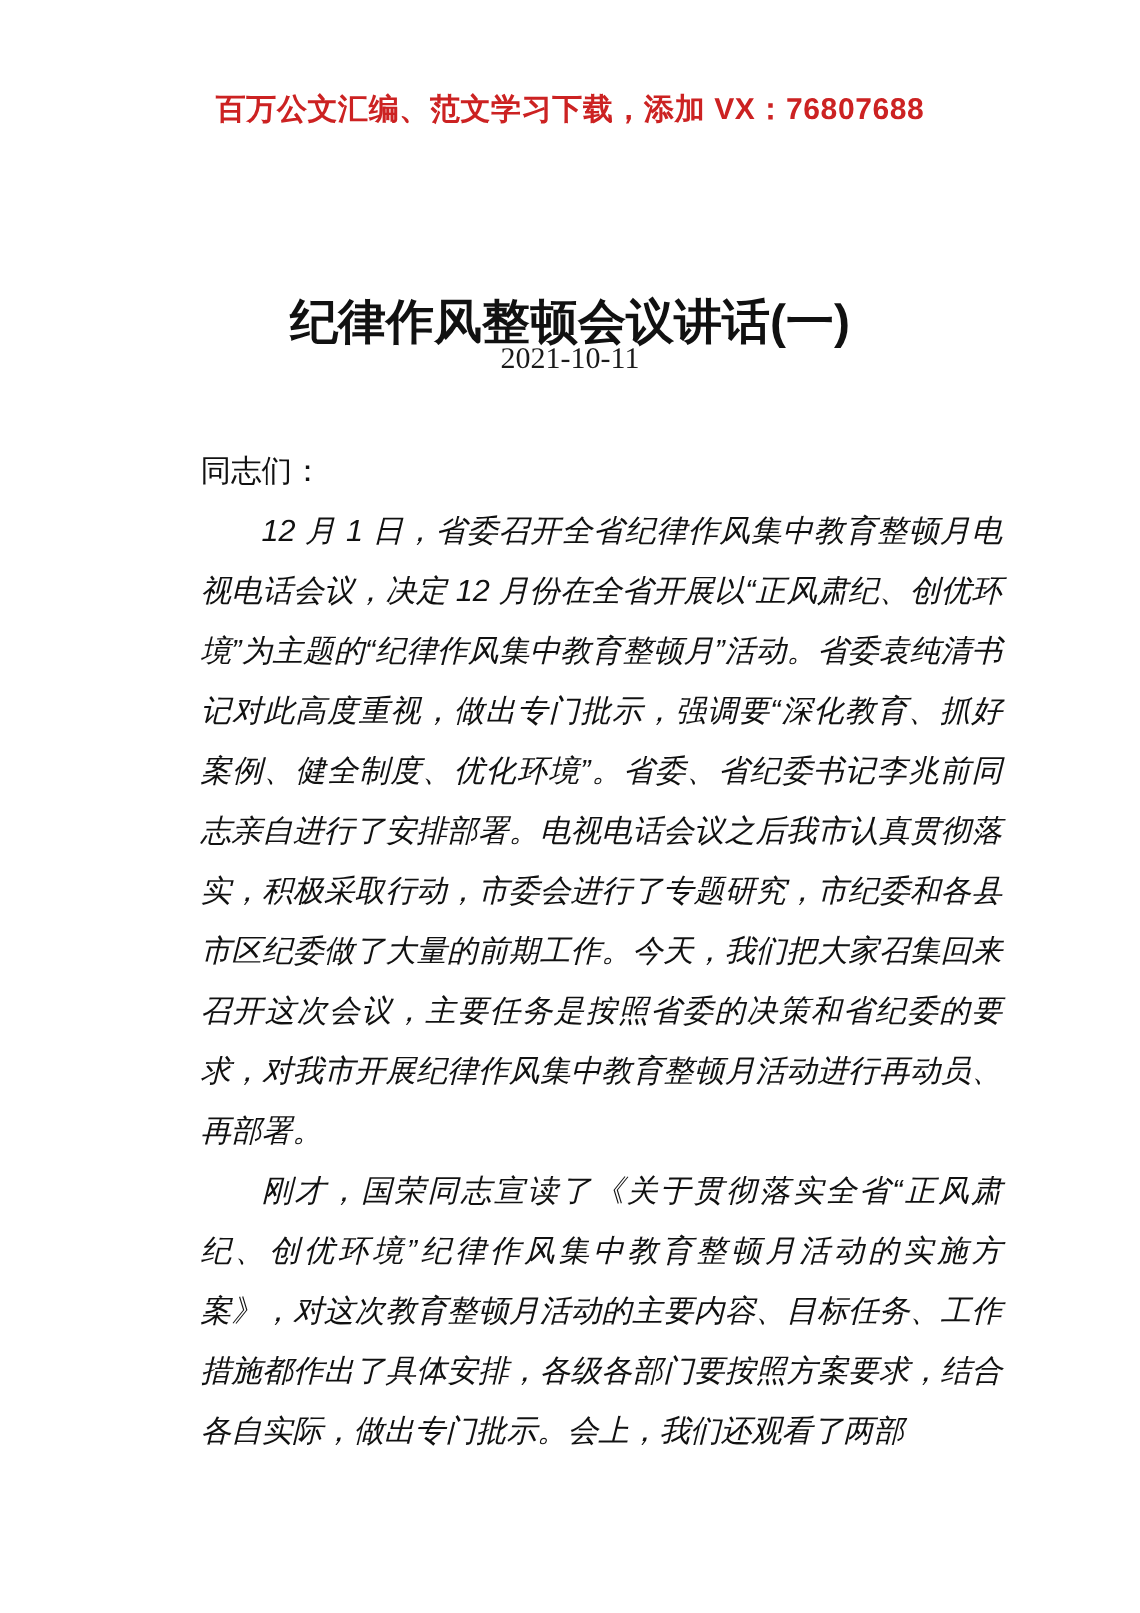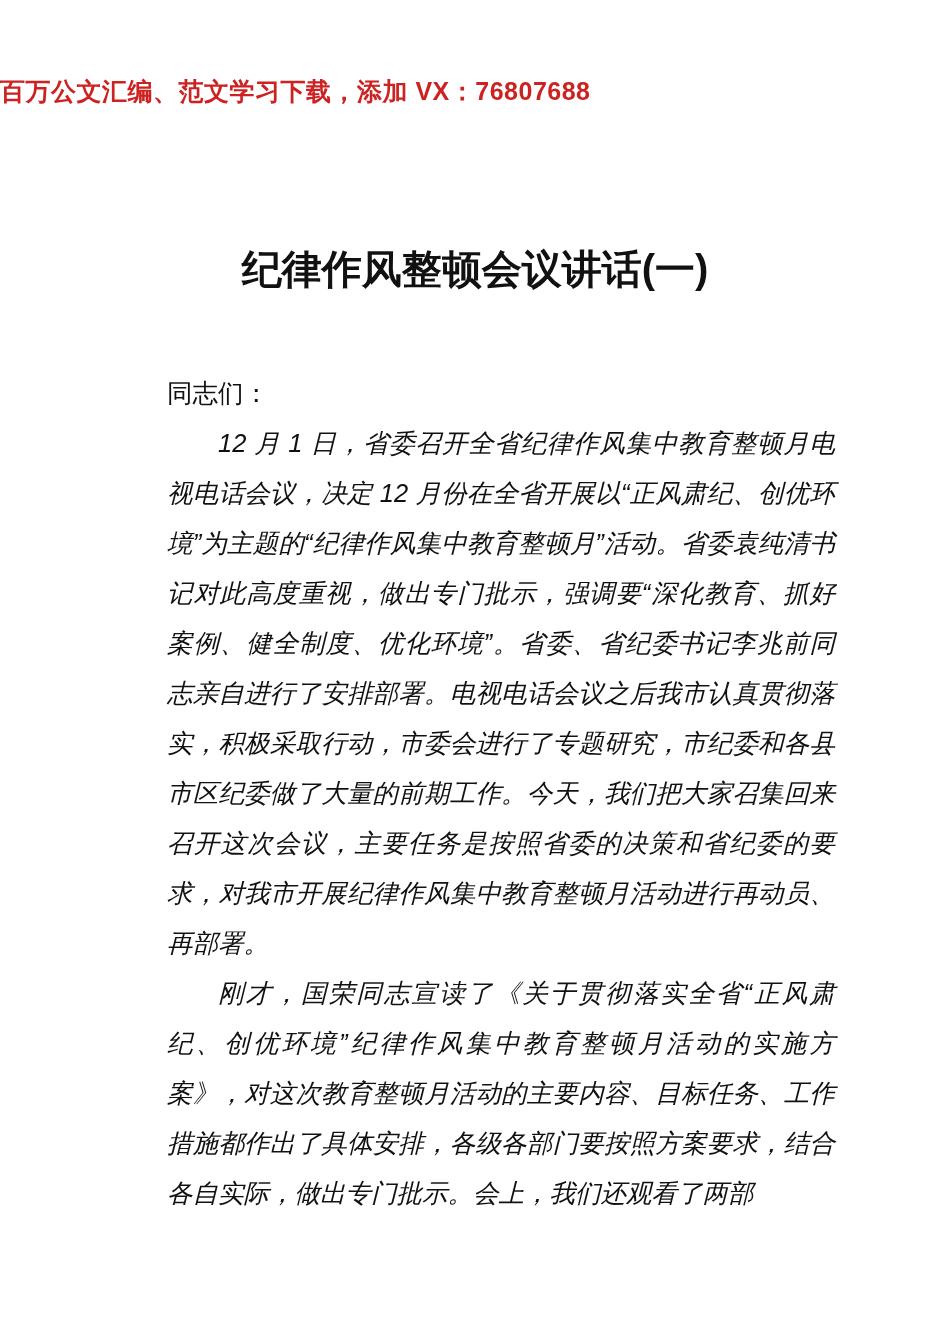--- a/index.html
+++ b/index.html
@@ -25,21 +25,21 @@
     background: #ffffff;
     box-sizing: border-box;
   }
 
   
   .promo-header {
     position: absolute;
     top: 76px;
     left: 0;
     width: 950px;
-    text-align: left;
+    text-align: center;
     font-family: "Liberation Sans", "DejaVu Sans", sans-serif;
     font-size: 25px;
     font-weight: 700;
     letter-spacing: 0.5px;
     line-height: 1.2;
     color: #cc2222;
     white-space: nowrap;
   }
 
   
@@ -103,20 +103,21 @@
 </style>
 </head>
 <body>
 
 <div class="page">
 
   <div class="promo-header">百万公文汇编、范文学习下载，添加 VX：76807688</div>
 
   <h1 class="doc-title">纪律作风整顿会议讲话(一)</h1>
 
+  <div class="doc-date">2021-10-11</div>
 
   <div class="doc-body">
     <p class="salutation">同志们：</p>
     <p class="body-para">12 月 1 日，省委召开全省纪律作风集中教育整顿月电视电话会议，决定 12 月份在全省开展以“正风肃纪、创优环境”为主题的“纪律作风集中教育整顿月”活动。省委袁纯清书记对此高度重视，做出专门批示，强调要“深化教育、抓好案例、健全制度、优化环境”。省委、省纪委书记李兆前同志亲自进行了安排部署。电视电话会议之后我市认真贯彻落实，积极采取行动，市委会进行了专题研究，市纪委和各县市区纪委做了大量的前期工作。今天，我们把大家召集回来召开这次会议，主要任务是按照省委的决策和省纪委的要求，对我市开展纪律作风集中教育整顿月活动进行再动员、再部署。</p>
     <p class="body-para">刚才，国荣同志宣读了《关于贯彻落实全省“正风肃纪、创优环境”纪律作风集中教育整顿月活动的实施方案》，对这次教育整顿月活动的主要内容、目标任务、工作措施都作出了具体安排，各级各部门要按照方案要求，结合各自实际，做出专门批示。会上，我们还观看了两部</p>
   </div>
 
 </div>
 
 </body></html>

